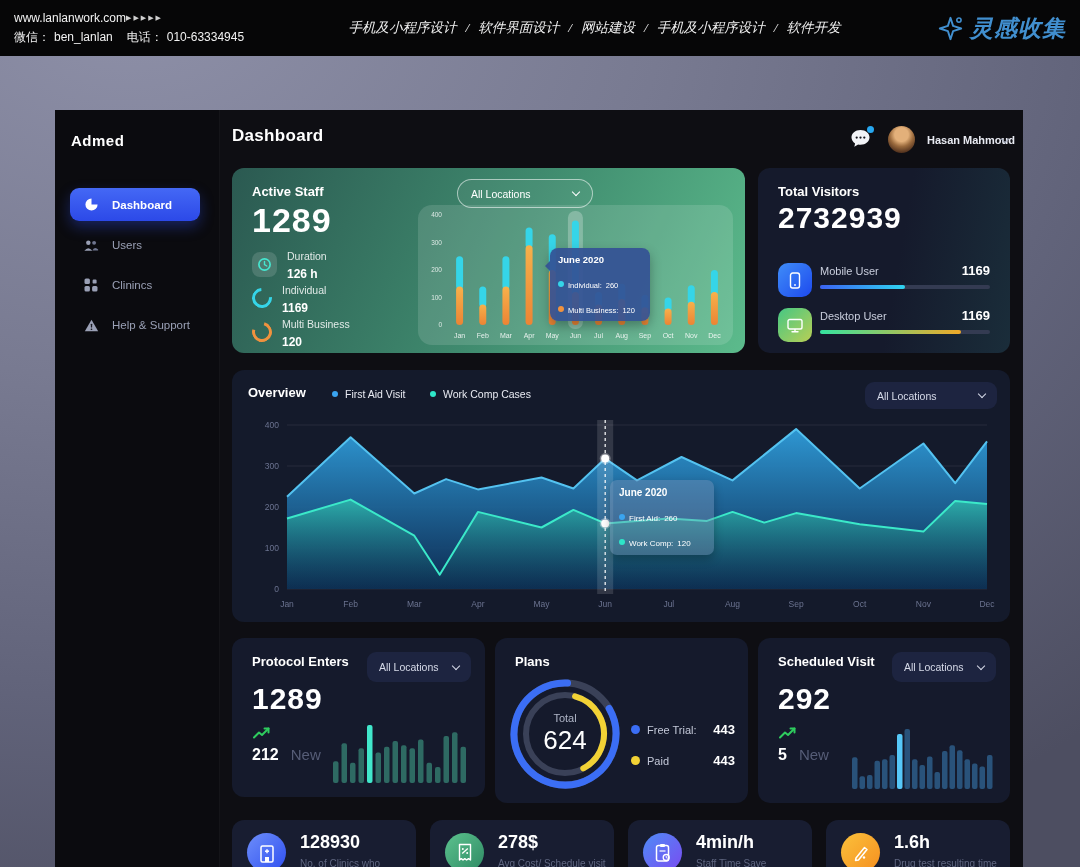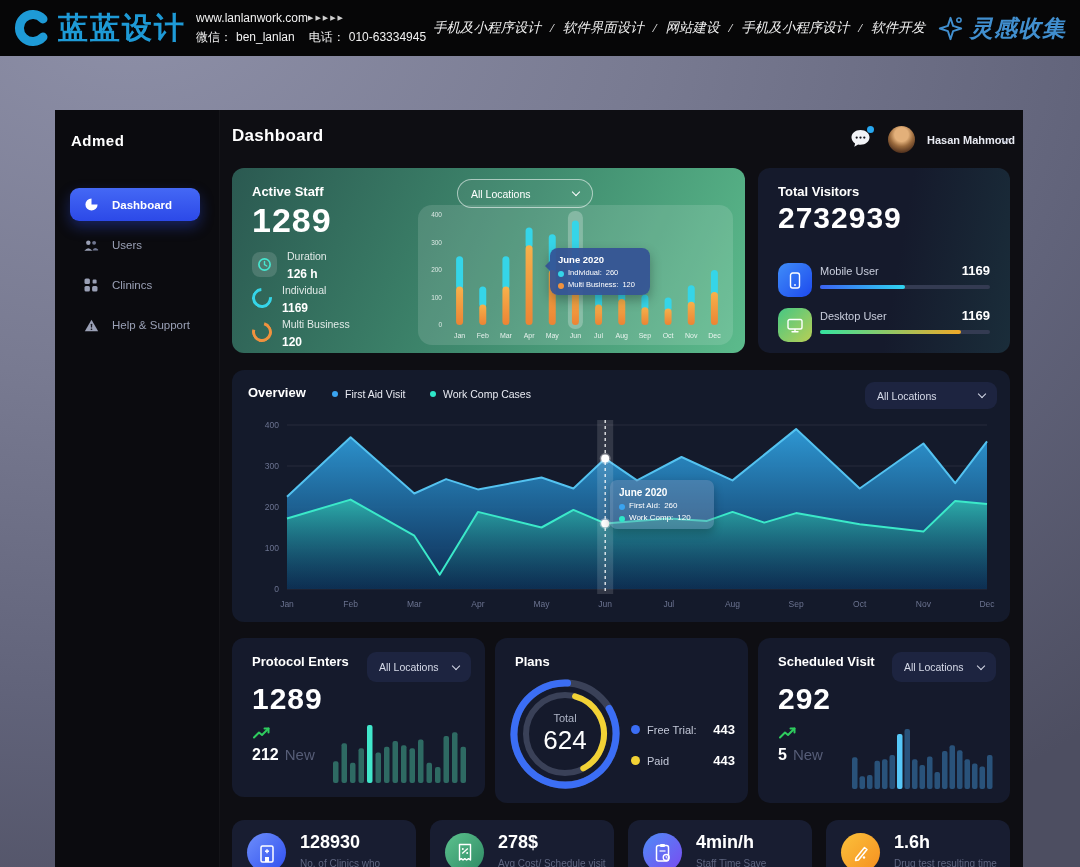--- a/index.html
+++ b/index.html
@@ -62,21 +62,21 @@
 .ring.orange{border-color:#f0923e;border-top-color:transparent;transform:rotate(-30deg)}
 .au-stat .lbl{font-size:10.5px;color:rgba(255,255,255,.85);line-height:1.25}
 .au-stat .val{font-size:12px;font-weight:bold;color:#fff}
 .au-chartpanel{position:absolute;left:186px;top:37px;width:315px;height:140px;
   background:rgba(255,255,255,.13);border-radius:14px}
 .au-tooltip{position:absolute;left:318px;top:80px;width:100px;padding:6px 8px;border-radius:8px;
   background:rgba(52,82,148,.93);box-shadow:0 5px 12px rgba(0,0,0,.3);color:#fff;z-index:3}
 .au-tooltip:before{content:"";position:absolute;left:-5px;top:13px;border:5px solid transparent;
   border-right-color:rgba(52,82,148,.93);border-left:0}
 .tt-title{font-size:9.5px;font-weight:bold;margin-bottom:3px}
-.tt-row{display:flex;align-items:flex-end;gap:4px;font-size:7.5px;margin-top:3px;white-space:nowrap}
+.tt-row{display:flex;align-items:flex-start;gap:4px;font-size:7.5px;margin-top:16px;white-space:nowrap}
 .tt-dot{width:6px;height:6px;border-radius:50%;flex:none}
 .dot-cyan{background:#35d5e8}.dot-orange{background:#f0923e}.dot-blue{background:#3aa4f0}.dot-teal{background:#2ee6c8}
 
 
 .tv{left:703px;top:58px;width:252px;height:185px;background:linear-gradient(100deg,#151a2c 55%,#1a2d3a 100%)}
 .tv-value{position:absolute;left:20px;top:33px;font-size:30px;font-weight:bold;color:#fff;letter-spacing:1px}
 .tv-row{position:absolute;left:20px;width:212px;height:38px}
 .tv-ic{position:absolute;left:0;top:0;width:34px;height:34px;border-radius:10px;display:flex;align-items:center;justify-content:center}
 .tv-ic.mobile{background:linear-gradient(135deg,#3f8df8,#1d49ee)}
 .tv-ic.desktop{background:linear-gradient(135deg,#45c784,#b9cf55)}
@@ -94,21 +94,21 @@
 .pill-dark{position:absolute;background:#1d2440;border-radius:9px;display:flex;align-items:center;
   justify-content:space-between;padding:0 12px;font-size:10.5px;color:#d6dae8;cursor:pointer}
 .ov-tooltip{position:absolute;left:378px;top:110px;width:104px;padding:7px 9px;border-radius:7px;
   background:rgba(130,150,185,.38);box-shadow:0 4px 10px rgba(0,0,0,.25);color:#fff;z-index:3}
 .ov-tooltip .tt-title{font-size:10px}
 .ov-tooltip .tt-row{font-size:8px}
 
 
 .small-value{position:absolute;left:20px;top:44px;font-size:30px;font-weight:bold;color:#fff;letter-spacing:1px}
 .trend{position:absolute;left:20px;top:88px}
-.delta{position:absolute;left:20px;top:108px;display:flex;gap:6px;align-items:baseline}
+.delta{position:absolute;left:20px;top:108px;display:flex;gap:12px;align-items:baseline}
 .delta .dv{font-size:16px;font-weight:bold;color:#fff}
 .delta .dl{font-size:15px;color:#565d77}
 .spark{position:absolute;right:16px;bottom:14px}
 .pe{left:177px;top:528px;width:253px;height:159px}
 .pl{left:440px;top:528px;width:253px;height:165px}
 .sv{left:703px;top:528px;width:252px;height:165px}
 .pl-center{position:absolute;left:10px;top:36px;width:120px;height:120px;display:flex;flex-direction:column;
   align-items:center;justify-content:center;gap:1px;pointer-events:none}
 .pl-total-lbl{font-size:11px;color:#aeb4c6}
 .pl-total-val{font-size:26px;font-weight:normal;color:#fff}
@@ -127,26 +127,20 @@
 .kpi-ic.c4{background:linear-gradient(135deg,#fbc13b,#f58f20)}
 .kpi-val{position:absolute;left:68px;top:12px;font-size:18px;font-weight:bold;color:#fff}
 .kpi-lbl{position:absolute;left:68px;top:38px;width:108px;font-size:10px;line-height:1.25;color:#5f6680}
 </style>
 </head>
 <body>
 
 <div class="screen">
 
   <div class="banner">
-    <div class="logo-wrap">
-      <svg width="36" height="36" viewBox="0 0 36 36">
-        <path d="M29 9 A13.5 13.5 0 1 0 29 27" stroke="#1e9ad6" stroke-width="9" fill="none" stroke-linecap="round"></path>
-      </svg>
-      <span class="logo-text">蓝蓝设计</span>
-    </div>
     <div class="contact">
       <div class="site-row">
         <span>www.lanlanwork.com</span>
         <span class="arrows">▶▶▶▶▶</span>
       </div>
       <div class="wx-row">
         <span>微信：</span>
         <span>ben_lanlan</span>
         <span class="ph">电话：</span>
         <span>010-63334945</span>

